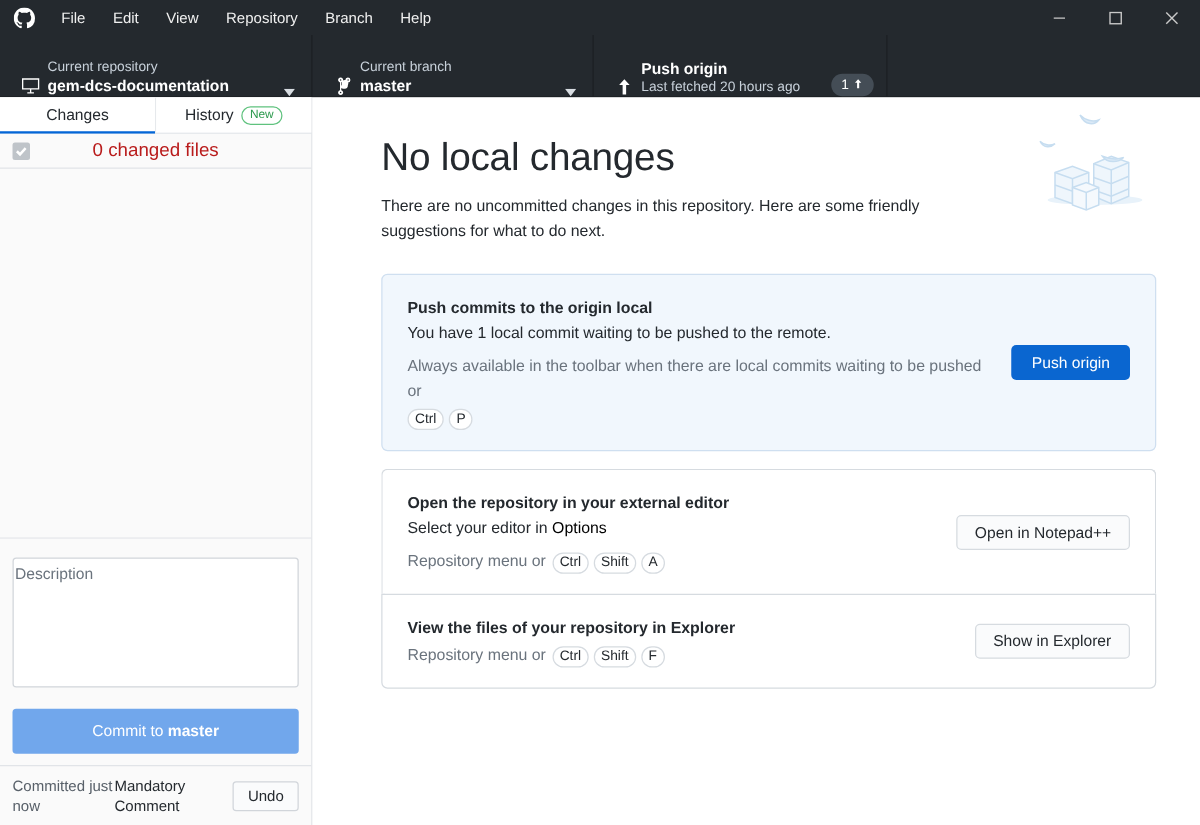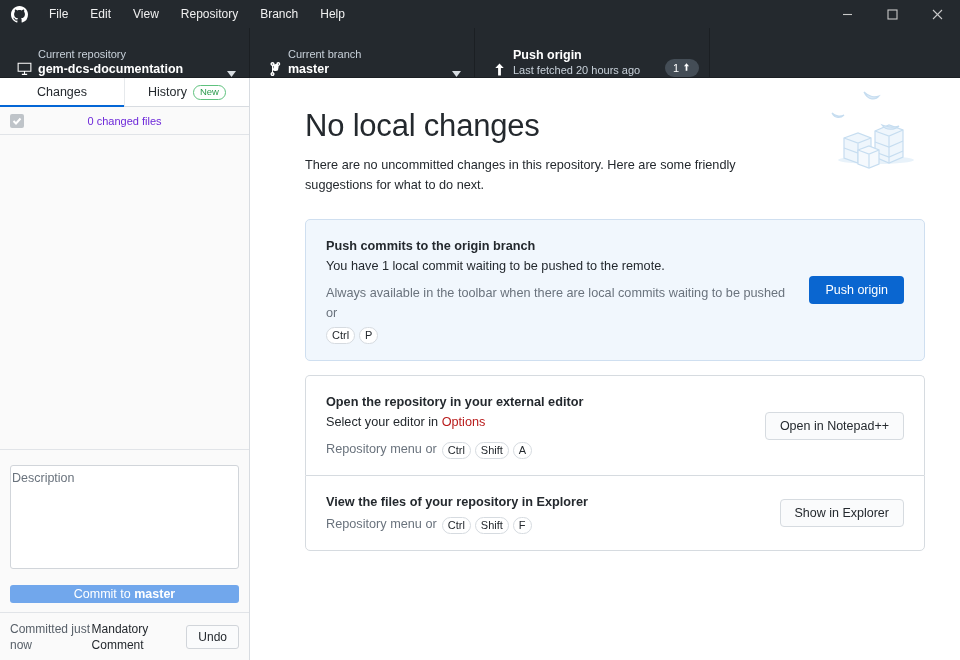--- a/index.html
+++ b/index.html
@@ -78,42 +78,42 @@
   }
   .changed-row {
     height: 28px; flex: 0 0 28px; display: flex; align-items: center;
     border-bottom: 1px solid #e1e4e8; background: #fafafa; position: relative;
   }
   .chk {
     width: 14px; height: 14px; background: #bfc4c9; border-radius: 2px; margin-left: 10px;
     display: flex; align-items: center; justify-content: center; flex: 0 0 14px;
   }
   .chk svg { stroke: #ffffff; fill: none; stroke-width: 2; }
-  .changed-label { flex: 1; text-align: center; font-size: 11px; color: #6d28d9; padding-right: 24px; }
+  .changed-label { flex: 1; text-align: center; font-size: 15px; color: #b91c1c; padding-right: 24px; }
   .file-list { flex: 1; background: #fafafa; min-height: 0; border-bottom: 1px solid #e1e4e8; }
 
   
   .commit-form { flex: 0 0 auto; background: #fafafa; padding: 8px 10px 0 10px; }
   .summary-row { display: flex; align-items: center; gap: 8px; }
   .avatar { width: 26px; height: 26px; border-radius: 50%; flex: 0 0 26px; overflow: hidden; }
   .avatar svg { display: block; }
   .summary-input {
     flex: 1; height: 25px; border: 1px solid #d1d5da; border-radius: 3px; background: #ffffff;
     font-size: 12.5px; color: #24292e; padding: 0 7px; font-family: "Liberation Sans", sans-serif;
     outline: none;
   }
   .summary-input::placeholder { color: #6a737d; }
   .desc-input {
     width: 100%; height: 104px; margin-top: 7px; border: 1px solid #d1d5da; border-radius: 3px;
     background: #ffffff; font-size: 12.5px; color: #24292e; padding: 5px 1px; resize: none;
     font-family: "Liberation Sans", sans-serif; outline: none;
   }
   .desc-input::placeholder { color: #6a737d; }
   .commit-btn {
-    width: 100%; height: 18px; margin-top: 12px; margin-bottom: 9px;
+    width: 100%; height: 36px; margin-top: 12px; margin-bottom: 9px;
     background: #71a7ec; color: #ffffff; border: none; border-radius: 3px;
     font-size: 12.5px; font-family: "Liberation Sans", sans-serif; cursor: default;
   }
   .commit-btn b { font-weight: bold; }
   .commit-footer {
     flex: 0 0 auto; border-top: 1px solid #e1e4e8; background: #fafafa;
     display: flex; align-items: center; padding: 8px 10px; gap: 8px; height: 48px;
   }
   .cf-text { flex: 1; display: flex; flex-direction: row; }
   .cf-line1 { font-size: 12px; color: #586069; line-height: 16px; }
@@ -142,21 +142,21 @@
   .card-title { font-size: 12.7px; font-weight: bold; color: #24292e; line-height: 20px; }
   .card-desc { font-size: 12.7px; color: #24292e; line-height: 20px; }
   .card-hint { font-size: 12.7px; color: #6a737d; line-height: 20px; margin-top: 7px;
                display: flex; flex-wrap: wrap; align-items: flex-end; gap: 4px; }
   .card-hint .txt { margin-right: 1px; }
   .kbd {
     display: inline-flex; align-items: center; justify-content: center;
     border: 1px solid #d6dbe0; border-radius: 9px; background: #ffffff; color: #24292e;
     font-size: 11px; min-width: 17px; height: 17px; padding: 0 5px; line-height: 15px;
   }
-  .link { color: #b91c1c; text-decoration: none; text-align: right; }
+  .link { color: #000000; text-decoration: none; text-align: right; }
   .card-action { flex: 0 0 auto; margin-left: 20px; }
   .btn-primary {
     background: #0a66d0; color: #ffffff; border: none; border-radius: 4px;
     font-size: 12.5px; padding: 7px 16px; font-family: "Liberation Sans", sans-serif; cursor: default;
   }
   .btn-default {
     background: #fafbfc; color: #24292e; border: 1px solid #d6dbe0; border-radius: 4px;
     font-size: 12.5px; padding: 6px 14px; font-family: "Liberation Sans", sans-serif; cursor: default;
   }
 </style>
@@ -315,21 +315,21 @@
             <path d="M38 70l11 4 10-4M49 74v14"></path>
             <path d="M62 45c5 2 11 3 17 1-4 4-13 5-17-1z" fill="#dceaf7"></path>
           </svg>
         </div>
       </div>
 
       <div class="cards">
 
         <div class="card blue">
           <div class="card-body">
-            <div class="card-title">Push commits to the origin branch</div>
+            <div class="card-title">Push commits to the origin local</div>
             <div class="card-desc">You have 1 local commit waiting to be pushed to the remote.</div>
             <div class="card-hint">
               <span class="txt">Always available in the toolbar when there are local commits waiting to be pushed or</span>
               <span class="kbd">Ctrl</span>
               <span class="kbd">P</span>
             </div>
           </div>
           <div class="card-action">
             <button class="btn-primary">Push origin</button>
           </div>

